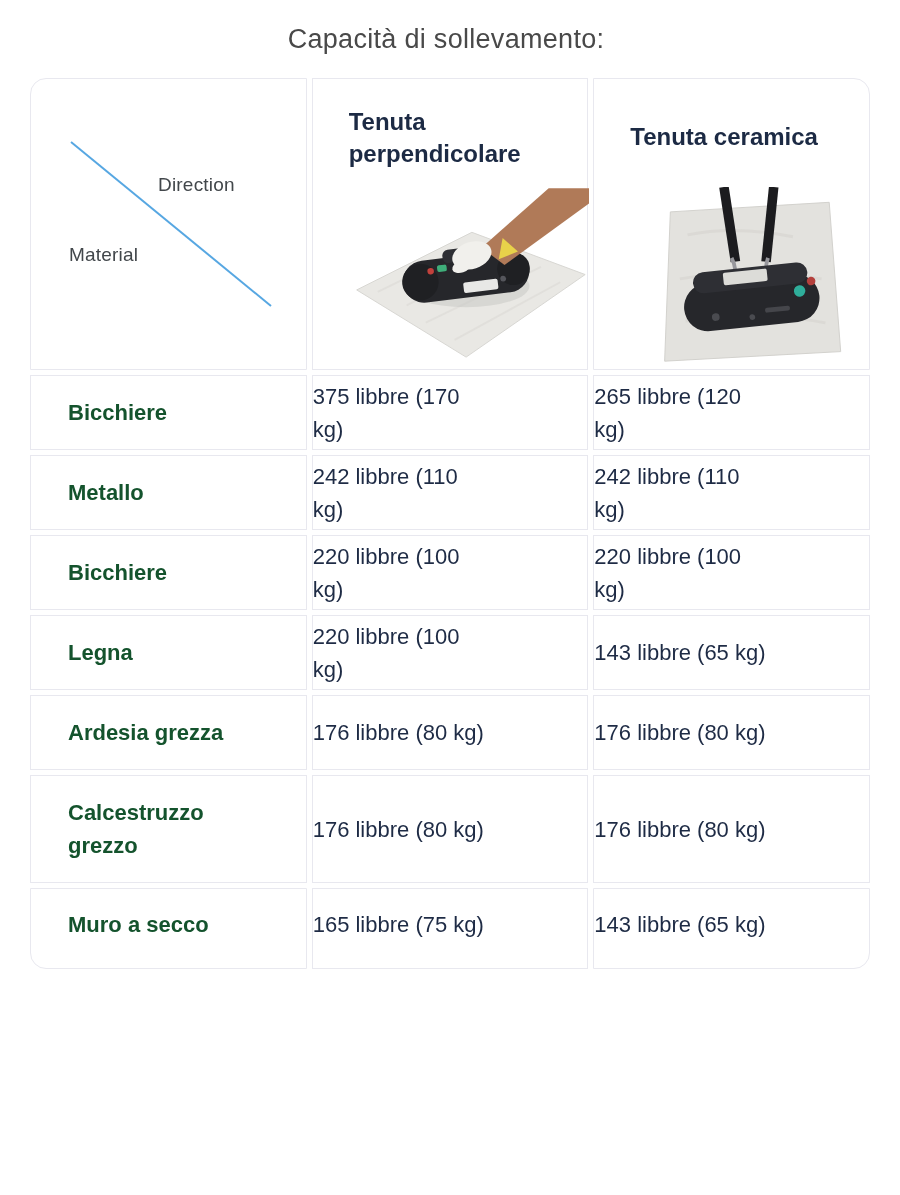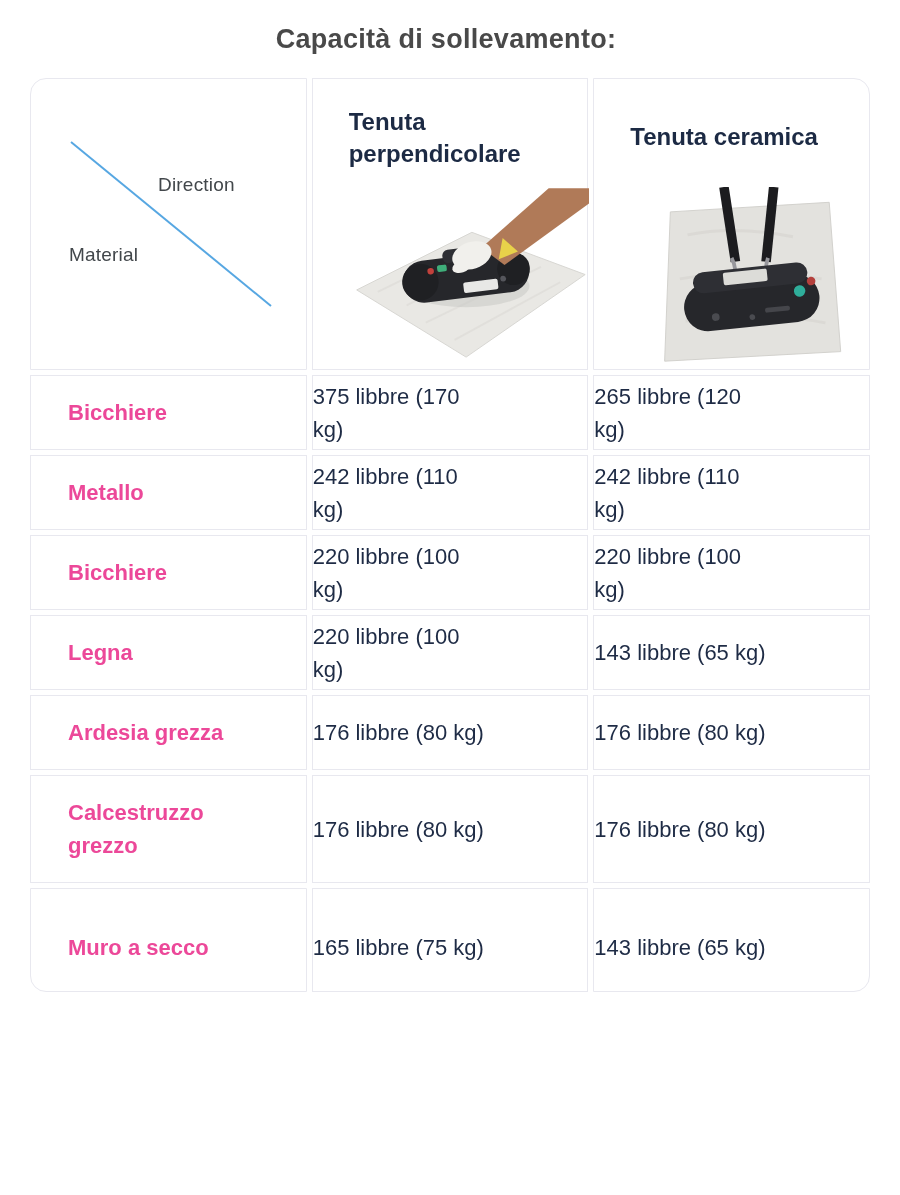--- a/index.html
+++ b/index.html
@@ -5,21 +5,21 @@
   html,body{margin:0;padding:0;background:#ffffff;}
   body{
     width:900px;height:1195px;
     font-family:"Liberation Sans", sans-serif;
     color:#1e2b45;
     -webkit-font-smoothing:antialiased;
   }
   .page-title{
     text-align:center;
     font-size:27px;
-    font-weight:700;
+    font-weight:400;
     color:#494949;
     letter-spacing:.3px;
     margin:0;
     padding:24px 8px 18px 0;
   }
   table.cap{
     width:850px;
     margin:0 auto;
     border-collapse:separate;
     border-spacing:5px;
@@ -65,28 +65,28 @@
     font-size:24px;
     line-height:32px;
     font-weight:700;
     color:#1c2a44;
   }
   .hd-img{margin-top:2px;}
 
   
   tbody th.mat{padding:20px 20px 20px 37px;font-weight:700;}
   tbody td{padding:20px 20px 20px 36px;}
-  tbody tr:last-child th.mat, tbody tr:last-child td{padding-top:42px;padding-bottom:27px;}
+  tbody tr:last-child th.mat, tbody tr:last-child td{padding-top:19px;padding-bottom:27px;}
   .mat-t{
     display:inline-block;
     max-width:195px;
     font-size:22px;
     line-height:33px;
     font-weight:700;
-    color:#ec4899;
+    color:#14532d;
   }
   .val{
     display:inline-block;
     max-width:178px;
     font-size:22px;
     line-height:33px;
     font-weight:400;
     color:#1e2b45;
   }
 </style>

